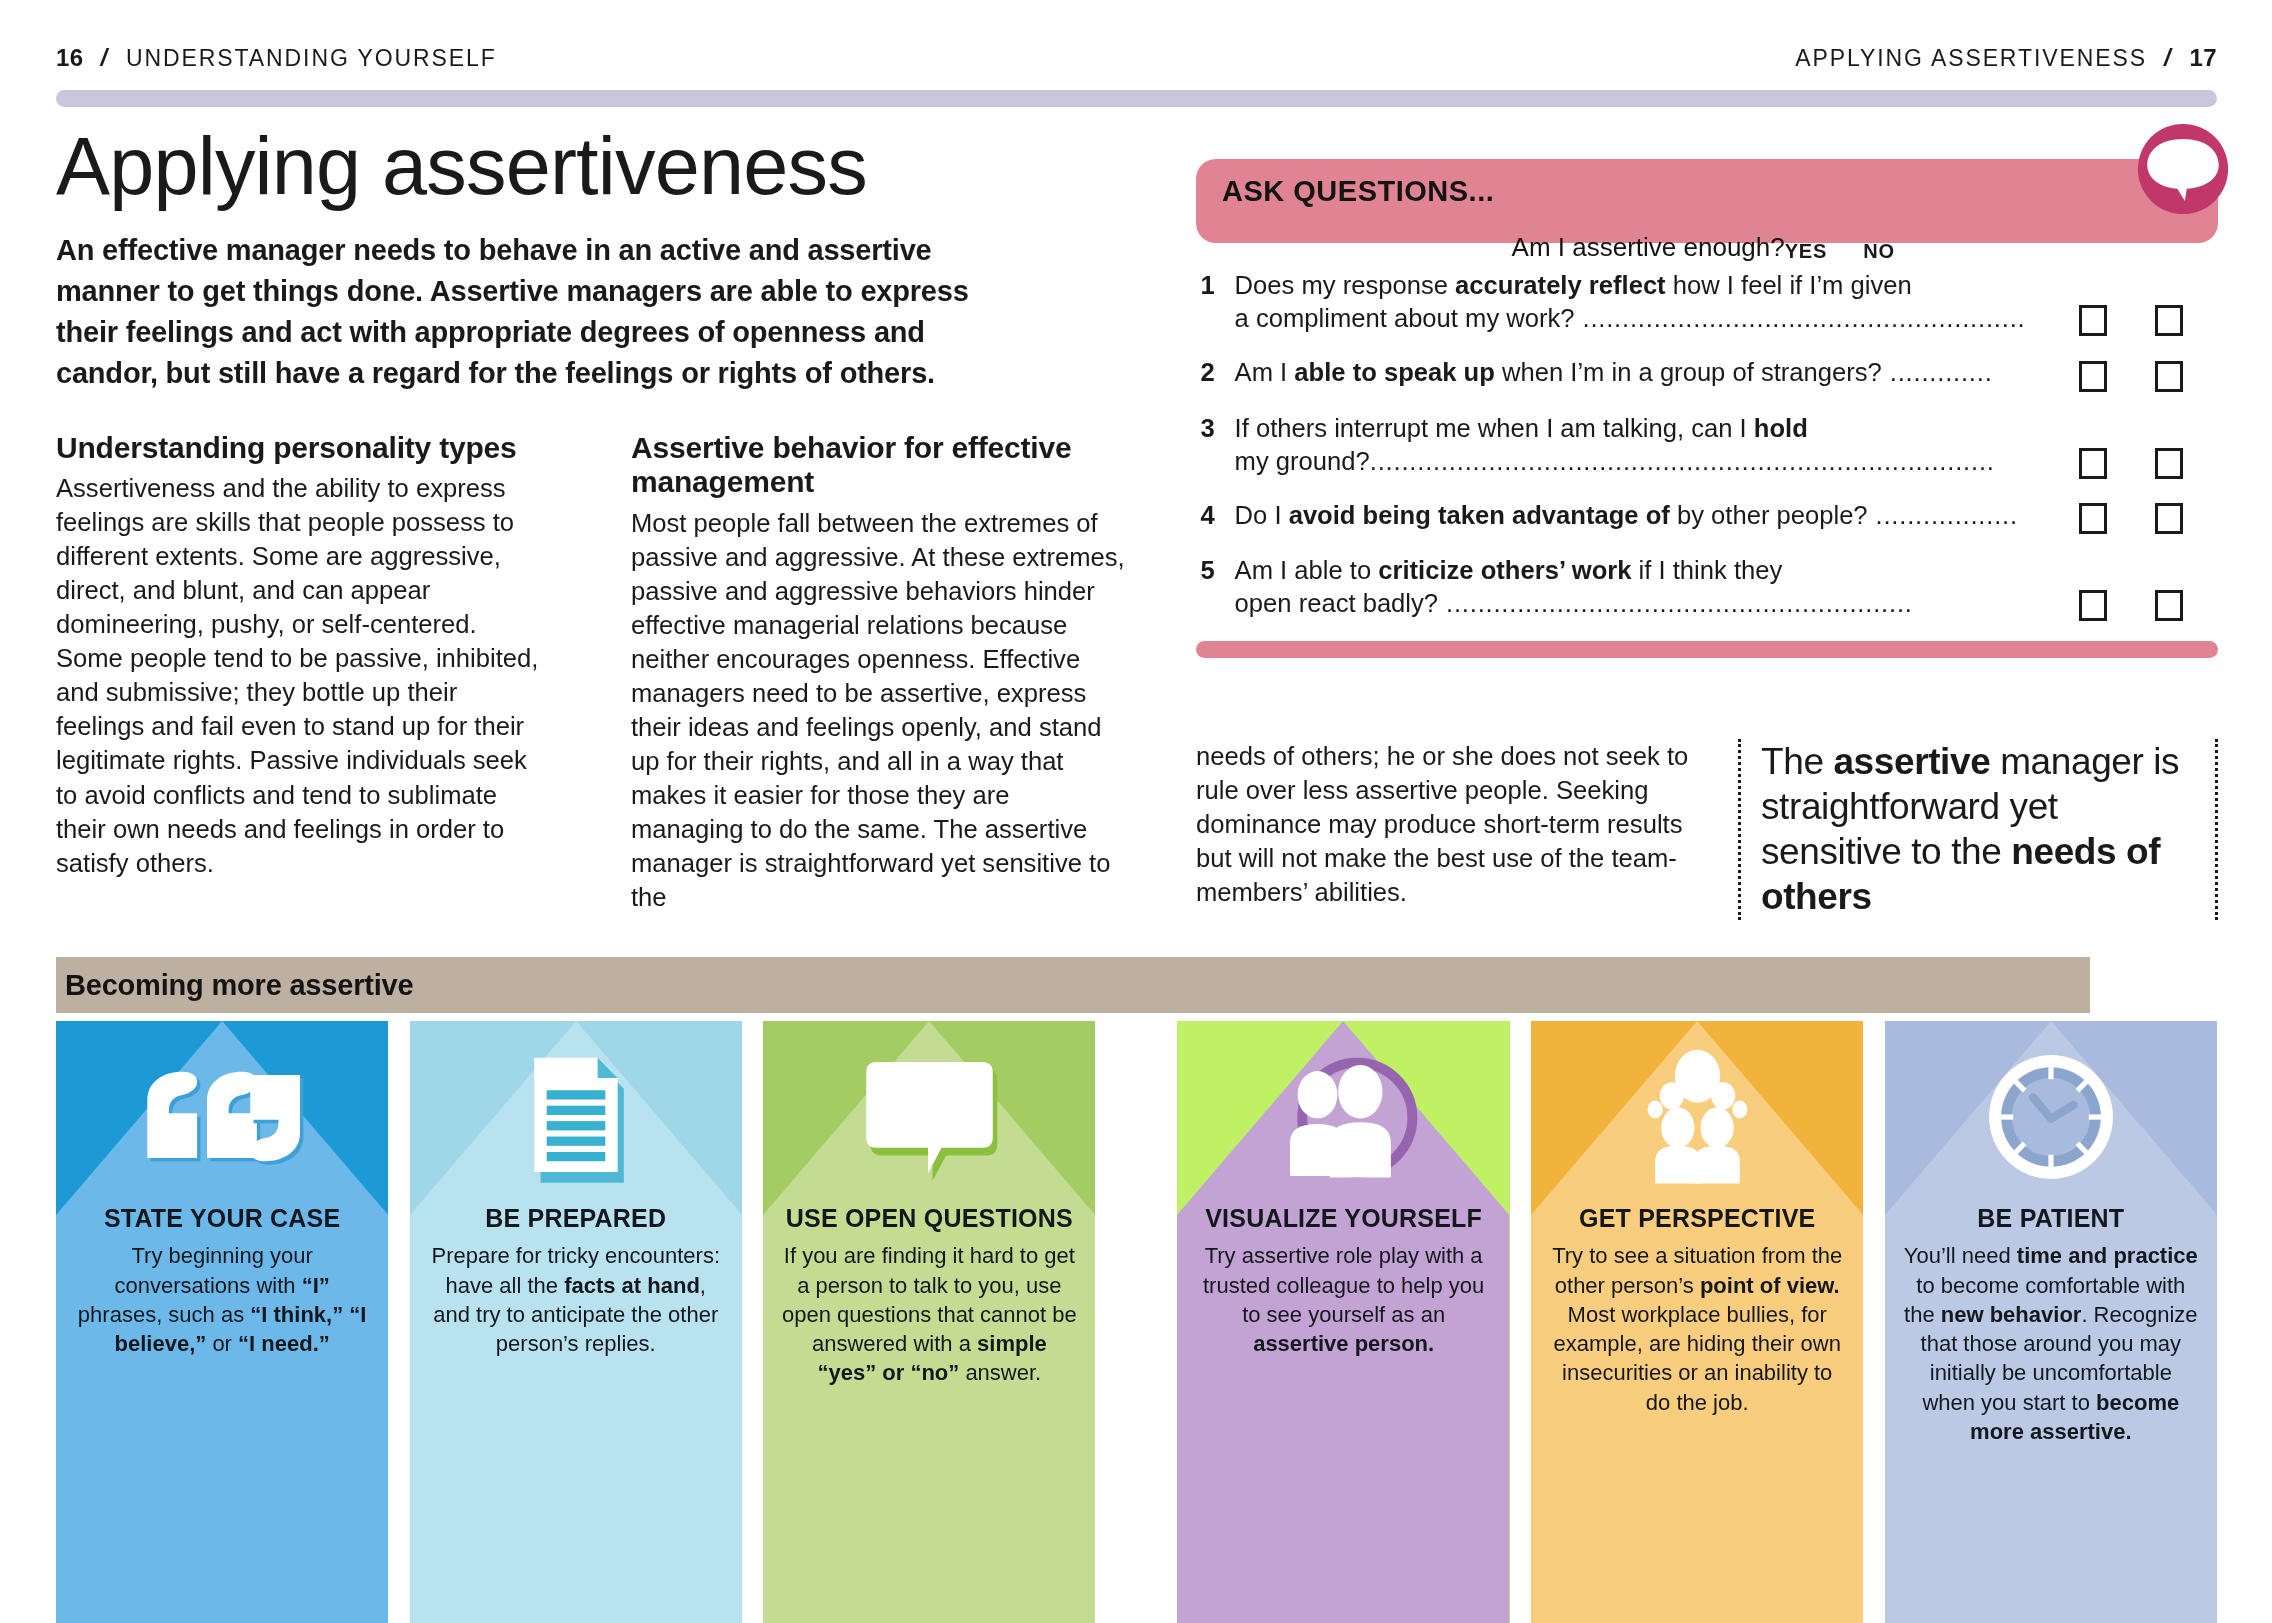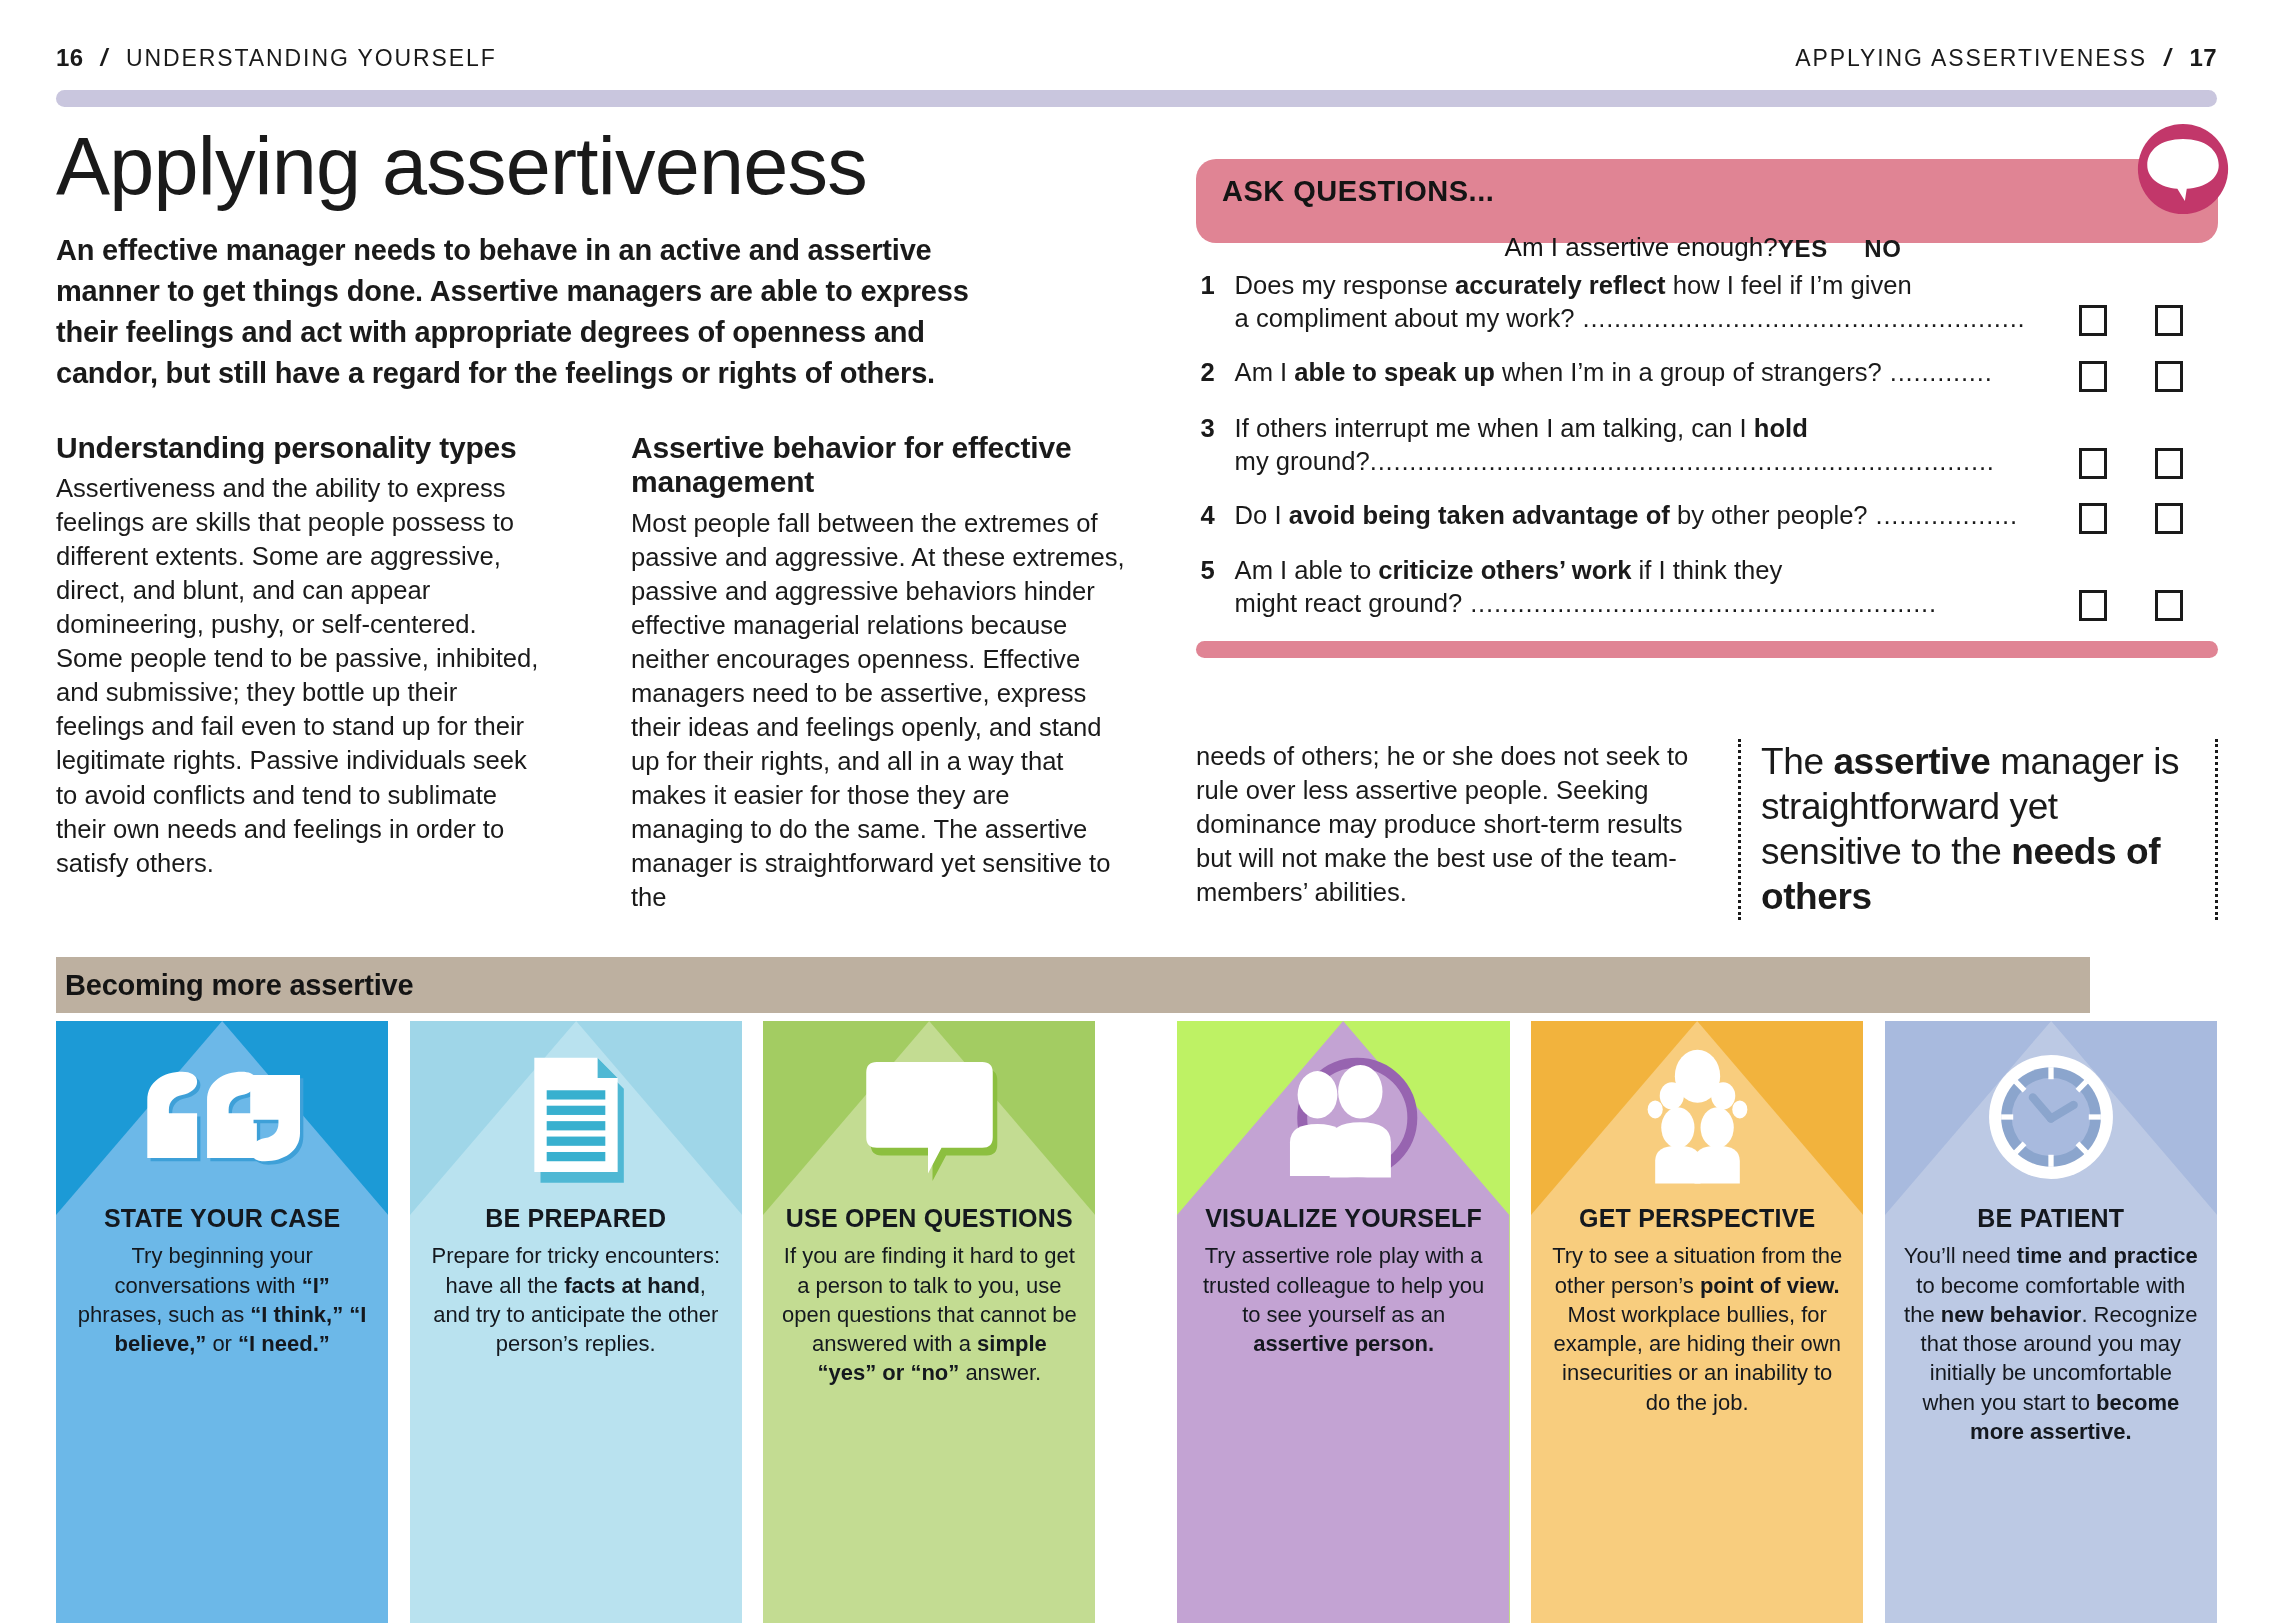--- a/index.html
+++ b/index.html
@@ -136,21 +136,21 @@
     margin-top: 26px;
   }
   .ask-sub {
     font-size: 26px;
     font-weight: 400;
     color: #141414;
   }
   .yesno {
     display: flex;
     gap: 36px;
-    font-size: 24px;
+    font-size: 20px;
     font-weight: bold;
     letter-spacing: 0.8px;
     padding-right: 7.7px;
   }
   .speech-badge {
     position: absolute;
     right: -12.4px;
     top: -37px;
     width: 94px;
     height: 94px;
@@ -390,21 +390,21 @@
         <div class="q-row">
           <div class="q-num">4</div>
           <div class="q-text"><span>Do I </span><b>avoid being taken advantage of</b><span> by other people?</span><span class="dots"> ..................</span></div>
           <div class="q-boxes">
             <div class="tickbox"></div>
             <div class="tickbox"></div>
           </div>
         </div>
         <div class="q-row two-line">
           <div class="q-num">5</div>
-          <div class="q-text"><span>Am I able to </span><b>criticize others’ work</b><span> if I think they</span><br><span>might react ground?</span><span class="dots"> ...........................................................</span></div>
+          <div class="q-text"><span>Am I able to </span><b>criticize others’ work</b><span> if I think they</span><br><span>open react badly?</span><span class="dots"> ...........................................................</span></div>
           <div class="q-boxes">
             <div class="tickbox"></div>
             <div class="tickbox"></div>
           </div>
         </div>
       </div>
 
     <div class="pink-rule"></div>
   </div>
 

